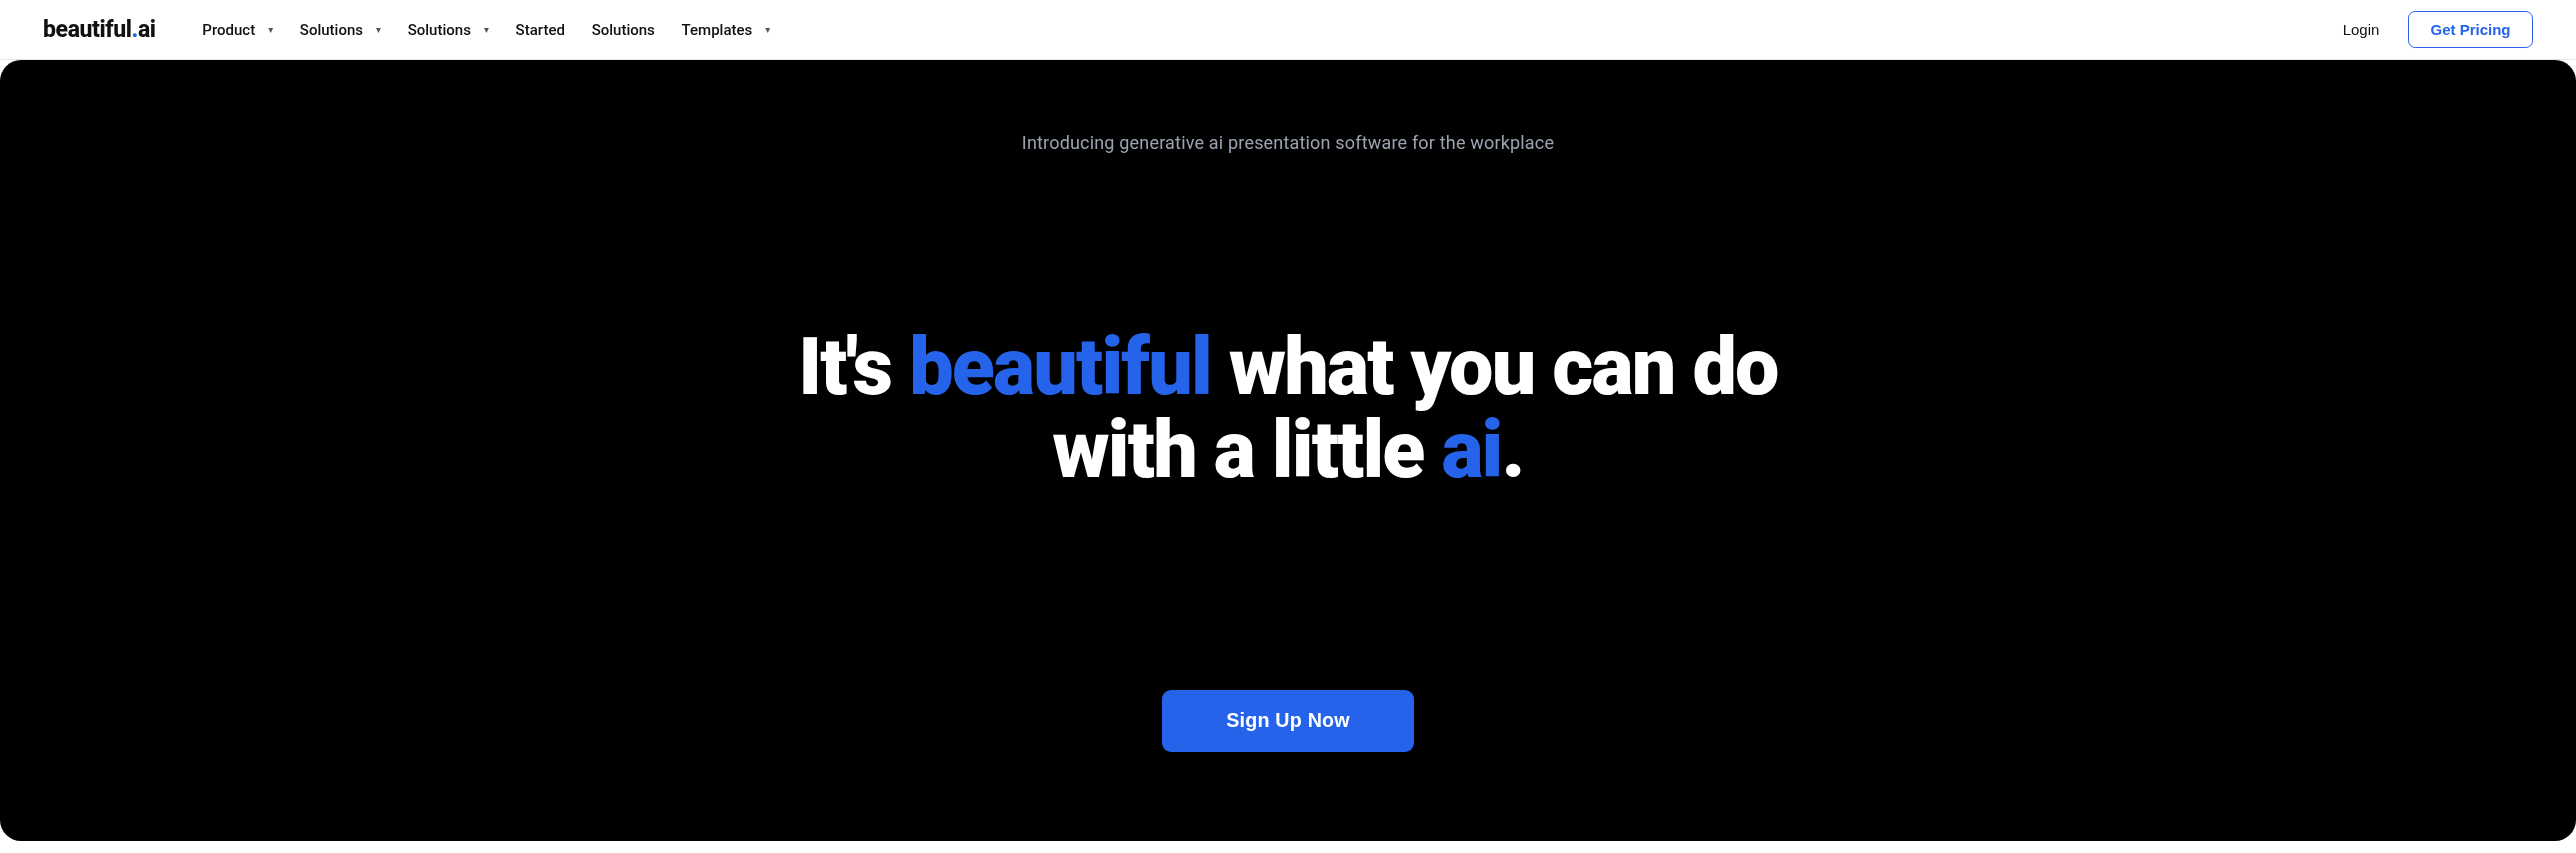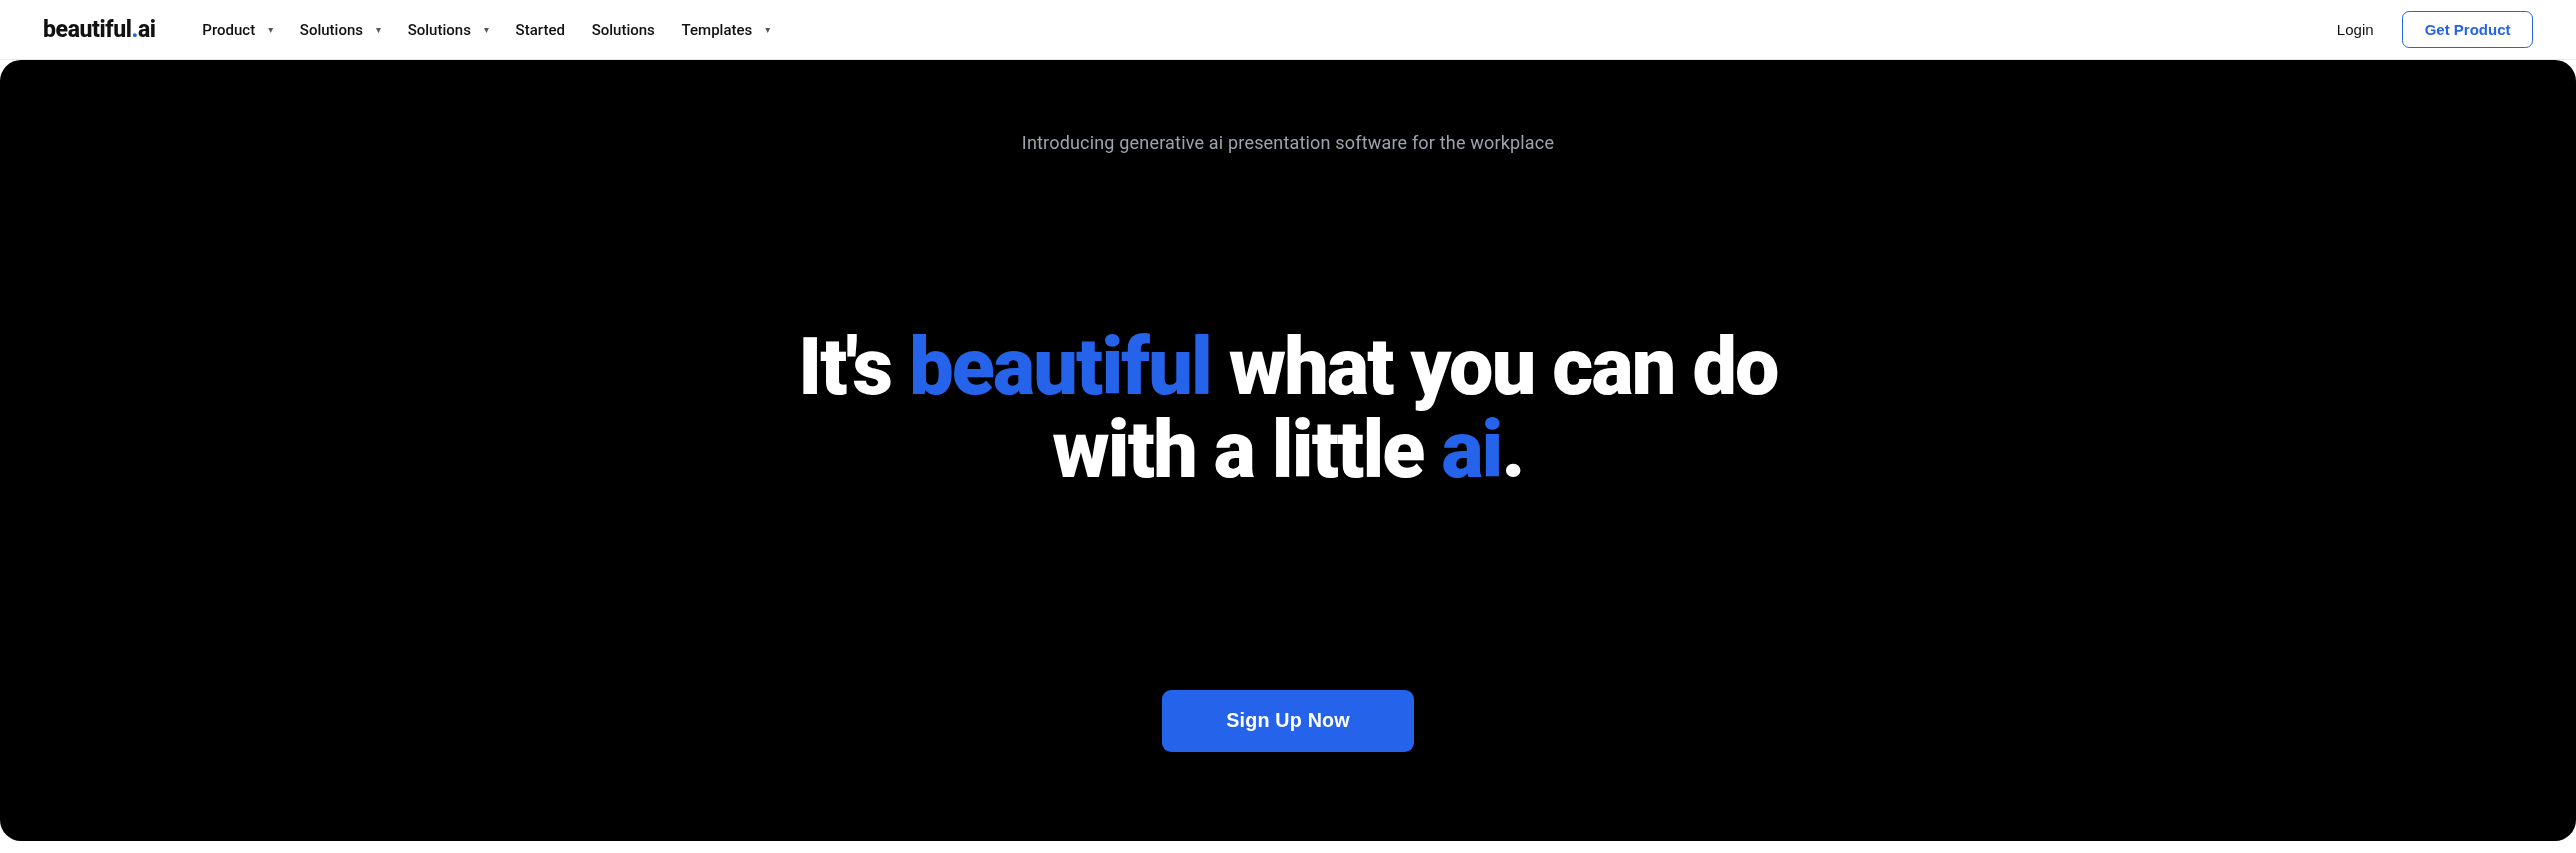--- a/index.html
+++ b/index.html
@@ -197,21 +197,21 @@
         <a href="#">
           <span>Templates</span>
           <span class="chevron">▾</span>
         </a>
       </li>
     </ul>
   </div>
 
   <div class="navbar-right">
     <button class="login-btn">Login</button>
-    <button class="get-started-btn">Get Product</button>
+    <button class="get-started-btn">Get Pricing</button>
   </div>
 </nav>
 
 <section class="hero">
   <p class="hero-subtitle">Introducing generative ai presentation software for the workplace</p>
 
   <h1 class="hero-title">
     <span>It's </span><span class="highlight">beautiful</span><span> what you can do</span><br>
     <span>with a little </span><span class="highlight">ai</span><span>.</span>
   </h1>

